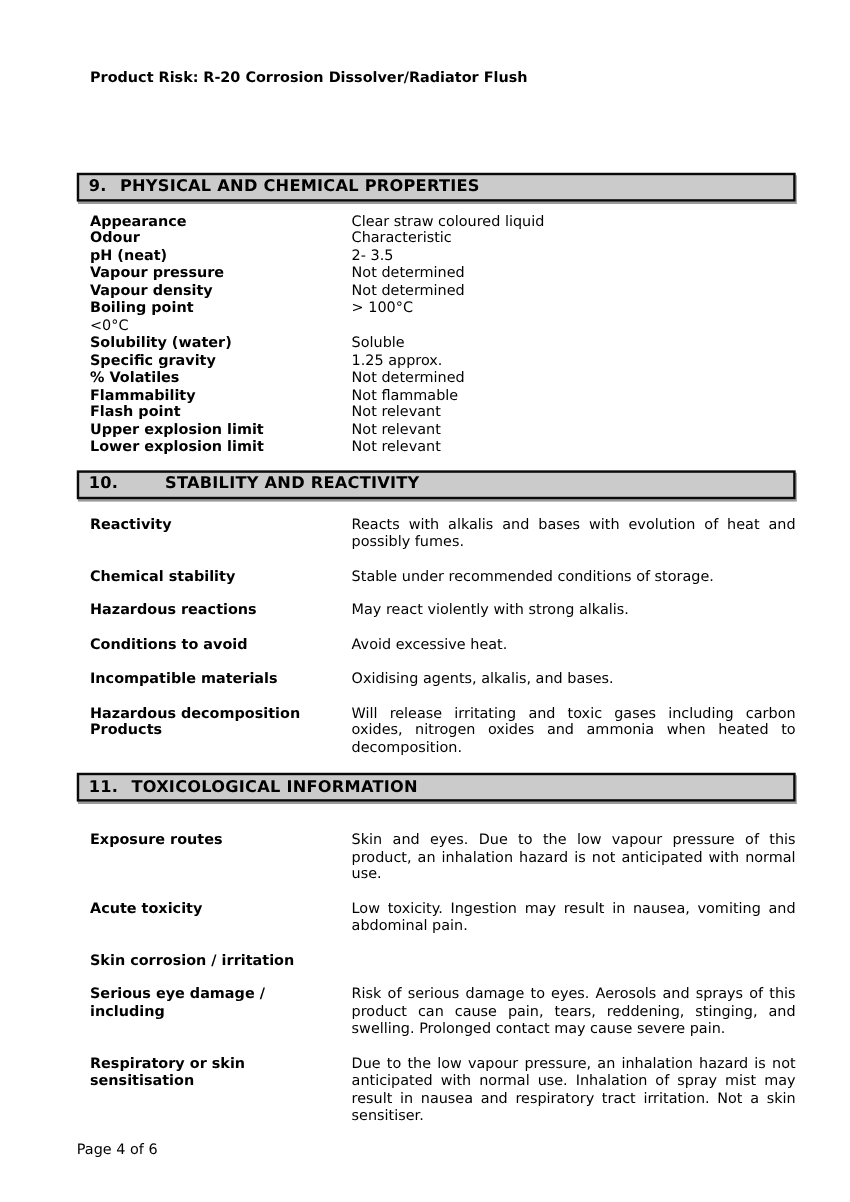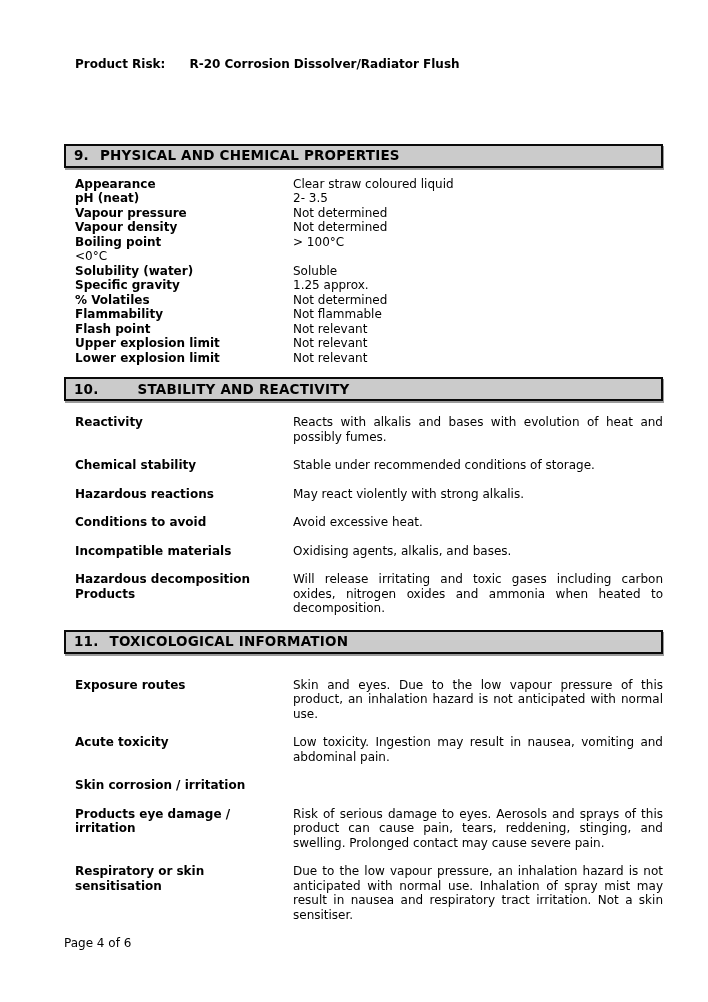--- a/index.html
+++ b/index.html
@@ -13,21 +13,21 @@
     color: #000;
     overflow: hidden;
   }
   .content { margin-left: 64px; width: 599px; }
 
   .product-line {
     padding-top: 57px;
     padding-left: 11px;
     font-weight: bold;
   }
-  .product-line .pname { margin-left: 24px; }
+  .product-line .pname { margin-left: 4px; }
 
   .section-header {
     height: 24px;
     background: #cbcbcb;
     border: 2px solid #0a0a0a;
     box-shadow: 1px 2px 0 #9a9a9a;
     display: flex;
     align-items: center;
     padding-left: 8px;
     font-weight: bold;
@@ -71,20 +71,24 @@
     <div class="section-header">
       <span class="sec-num">9.</span>
       <span>PHYSICAL AND CHEMICAL PROPERTIES</span>
     </div>
     <div class="rows">
       <div class="row">
           <div class="label">Appearance</div>
           <div class="value">Clear straw coloured liquid</div>
         </div>
       <div class="row">
+          <div class="label">Odour</div>
+          <div class="value">Characteristic</div>
+        </div>
+      <div class="row">
           <div class="label">pH (neat)</div>
           <div class="value">2- 3.5</div>
         </div>
       <div class="row">
           <div class="label">Vapour pressure</div>
           <div class="value">Not determined</div>
         </div>
       <div class="row">
           <div class="label">Vapour density</div>
           <div class="value">Not determined</div>
@@ -171,21 +175,21 @@
           <div class="value">Skin and eyes. Due to the low vapour pressure of this product, an inhalation hazard is not anticipated with normal use.</div>
         </div>
       <div class="row spaced just">
           <div class="label">Acute toxicity</div>
           <div class="value">Low toxicity.  Ingestion may result in nausea, vomiting and abdominal pain.</div>
         </div>
       <div class="row spaced just">
           <div class="label">Skin corrosion / irritation</div>
         </div>
       <div class="row spaced just">
-          <div class="label">Products eye damage / irritation</div>
+          <div class="label">Serious eye damage / including</div>
           <div class="value">Risk of serious damage to eyes.  Aerosols and sprays of this product can cause pain, tears, reddening, stinging, and swelling. Prolonged contact may cause severe pain.</div>
         </div>
       <div class="row spaced just">
           <div class="label">Respiratory or skin sensitisation</div>
           <div class="value">Due to the low vapour pressure, an inhalation hazard is not anticipated with normal use. Inhalation of spray mist may result in nausea and respiratory tract irritation.  Not a skin sensitiser.</div>
         </div>
     </div>
   </div>
 
   <div class="footer">

